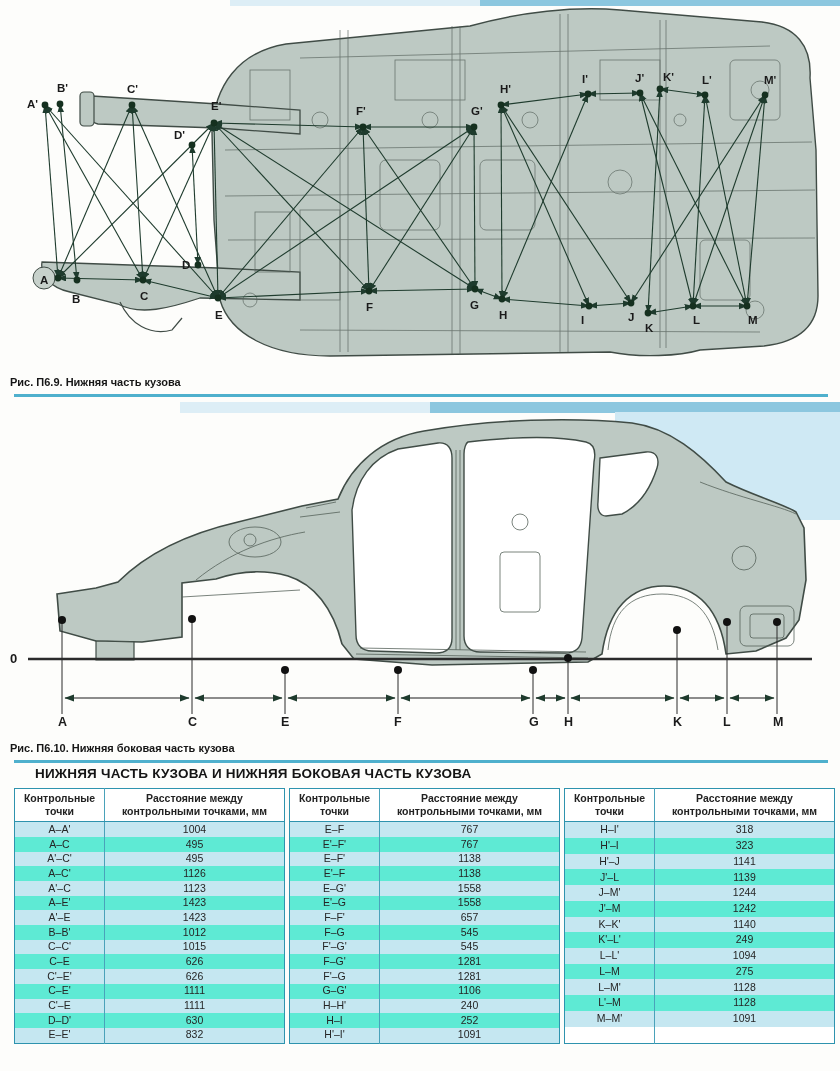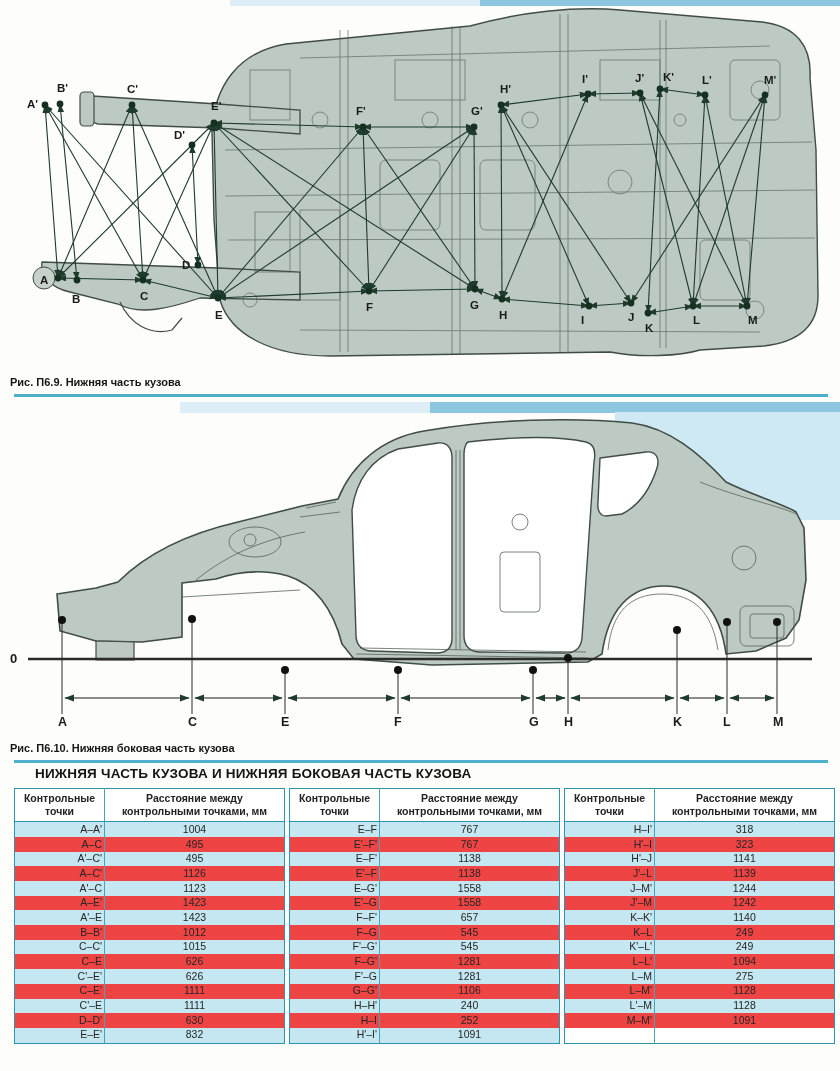--- a/index.html
+++ b/index.html
@@ -6,27 +6,27 @@
   .page{position:relative;width:840px;height:1071px;background:#fdfdfb;overflow:hidden;
         font-family:"Liberation Sans",sans-serif;color:#1c1c1c;}
   svg text{font-family:"Liberation Sans",sans-serif;}
   .caption{position:absolute;left:10px;font-size:11px;font-weight:bold;color:#161616;}
   .rule{position:absolute;left:14px;width:814px;height:2.5px;background:#4fb0cd;}
   #cap1{top:376px;}  #rule1{top:394px;}
   #cap2{top:742px;}  #rule2{top:760px;}
   #sect-title{position:absolute;top:766px;left:15px;margin:0;font-size:13.5px;font-weight:bold;
               letter-spacing:.2px;color:#141414;padding-left:20px;}
   .tables{position:absolute;top:788px;left:14px;display:flex;gap:4px;}
-  table{border-collapse:collapse;width:270px;table-layout:fixed;background:#ef4444;}
+  table{border-collapse:collapse;width:270px;table-layout:fixed;background:#5eead4;}
   table{border:1.8px solid #2e93ae;}
   col.c1{width:90px;} col.c2{width:180px;}
   thead th{font-size:10.5px;font-weight:bold;text-align:center;padding:3px 2px;line-height:1.25;
            border-bottom:1.8px solid #2e93ae;background:#fff;color:#222;}
   tbody td{font-size:10.5px;text-align:center;height:14.7px;padding:0 2px;line-height:1.1;color:#252525;}
-  tbody td:first-child{border-right:1.2px solid #4aa2ba;text-align:right;}
+  tbody td:first-child{border-right:1.2px solid #4aa2ba;}
   thead th:first-child{border-right:1.2px solid #4aa2ba;}
   tbody tr:nth-child(odd){background:#c5e7f1;}
   tbody tr.filler{background:#fff;}
 </style>
 </head>
 <body>
 
 <div class="page">
 
   <svg id="d1" width="840" height="372" viewBox="0 0 840 372" style="position:absolute;top:0;left:0;">
@@ -463,24 +463,20 @@
           </tr>
           <tr>
             <td>J'–M</td>
             <td>1242</td>
           </tr>
           <tr>
             <td>K–K'</td>
             <td>1140</td>
           </tr>
           <tr>
-            <td>K–L</td>
-            <td>249</td>
-          </tr>
-          <tr>
             <td>K'–L'</td>
             <td>249</td>
           </tr>
           <tr>
             <td>L–L'</td>
             <td>1094</td>
           </tr>
           <tr>
             <td>L–M</td>
             <td>275</td>

